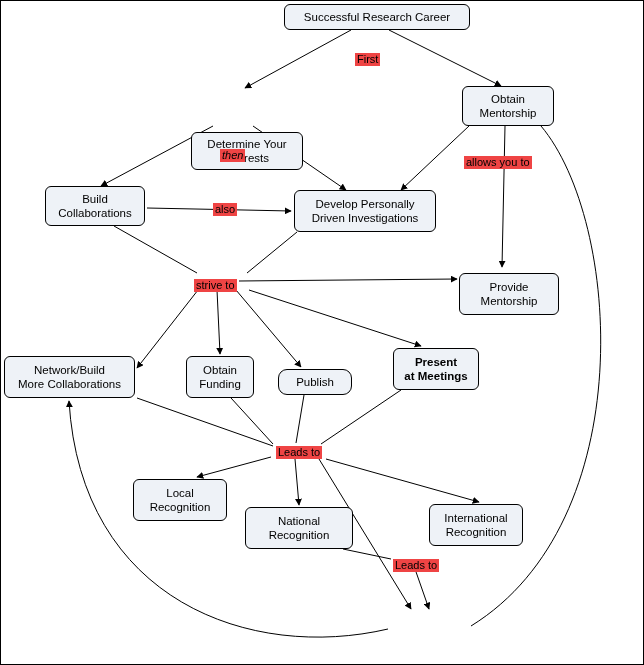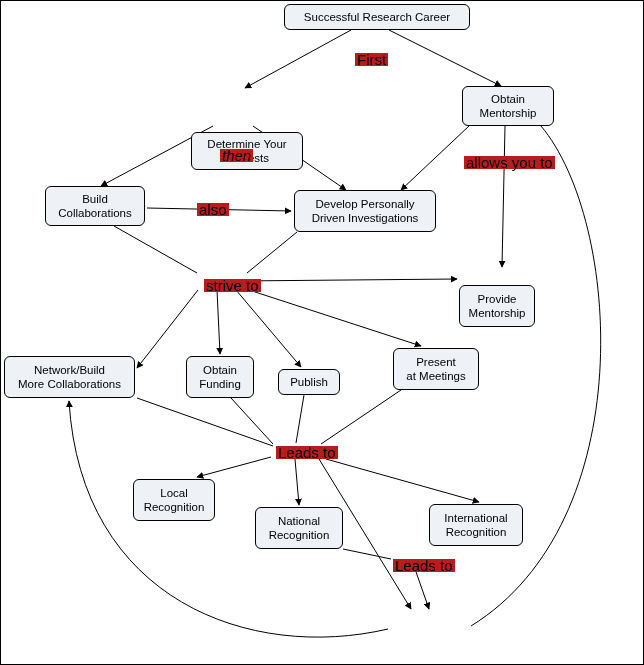--- a/index.html
+++ b/index.html
@@ -37,24 +37,24 @@
     justify-content: center;
     text-align: center;
     font-size: 11.5px;
     line-height: 14px;
     color: #000000;
     padding: 2px 4px;
     white-space: pre-line;
   }
   .edge-label {
     position: absolute;
-    font-size: 15px;
+    font-size: 11px;
     line-height: 13px;
     color: #000000;
-    background: #b91c1c;
+    background: #ef4444;
     padding: 0 2px;
     white-space: nowrap;
   }
 </style>
 </head>
 <body>
 
 <div id="canvas">
 
   <svg id="edges" viewBox="0 0 644 665">
@@ -125,51 +125,51 @@
 
   <div class="node" style="left:461px;top:85px;width:92px;height:40px;">Obtain
 Mentorship</div>
 
   <div class="node" style="left:44px;top:185px;width:100px;height:40px;">Build
 Collaborations</div>
 
   <div class="node" style="left:293px;top:189px;width:142px;height:42px;">Develop Personally
 Driven Investigations</div>
 
-  <div class="node" style="left:458px;top:284px;width:76px;height:42px;">Provide
+  <div class="node" style="left:458px;top:272px;width:100px;height:42px;">Provide
 Mentorship</div>
 
   <div class="node" style="left:3px;top:355px;width:131px;height:42px;">Network/Build
 More Collaborations</div>
 
   <div class="node" style="left:185px;top:355px;width:68px;height:42px;">Obtain
 Funding</div>
 
-  <div class="node" style="left:277px;top:368px;width:62px;height:26px;">Publish</div>
+  <div class="node" style="left:277px;top:368px;width:74px;height:26px;border-radius:9px;">Publish</div>
 
-  <div class="node" style="left:392px;top:347px;width:86px;height:42px;">Present
+  <div class="node" style="left:392px;top:347px;width:86px;height:42px;font-weight:bold;">Present
 at Meetings</div>
 
-  <div class="node" style="left:132px;top:478px;width:82px;height:42px;">Local
+  <div class="node" style="left:132px;top:478px;width:94px;height:42px;">Local
 Recognition</div>
 
-  <div class="node" style="left:254px;top:506px;width:88px;height:42px;">National
+  <div class="node" style="left:244px;top:506px;width:108px;height:42px;">National
 Recognition</div>
 
   <div class="node" style="left:428px;top:503px;width:94px;height:42px;">International
 Recognition</div>
 
 
   <div class="edge-label" style="left:354px;top:52px;">First</div>
 
   <div class="edge-label" style="left:219px;top:148px;font-style:italic;">then</div>
 
   <div class="edge-label" style="left:463px;top:155px;text-align:right;">allows you to</div>
 
-  <div class="edge-label" style="left:196px;top:202px;text-align:right;">also</div>
+  <div class="edge-label" style="left:212px;top:202px;text-align:right;">also</div>
 
-  <div class="edge-label" style="left:203px;top:278px;">strive to</div>
+  <div class="edge-label" style="left:193px;top:278px;">strive to</div>
 
   <div class="edge-label" style="left:275px;top:445px;">Leads to</div>
 
   <div class="edge-label" style="left:392px;top:558px;">Leads to</div>
 
 </div>
 
 </body></html>

